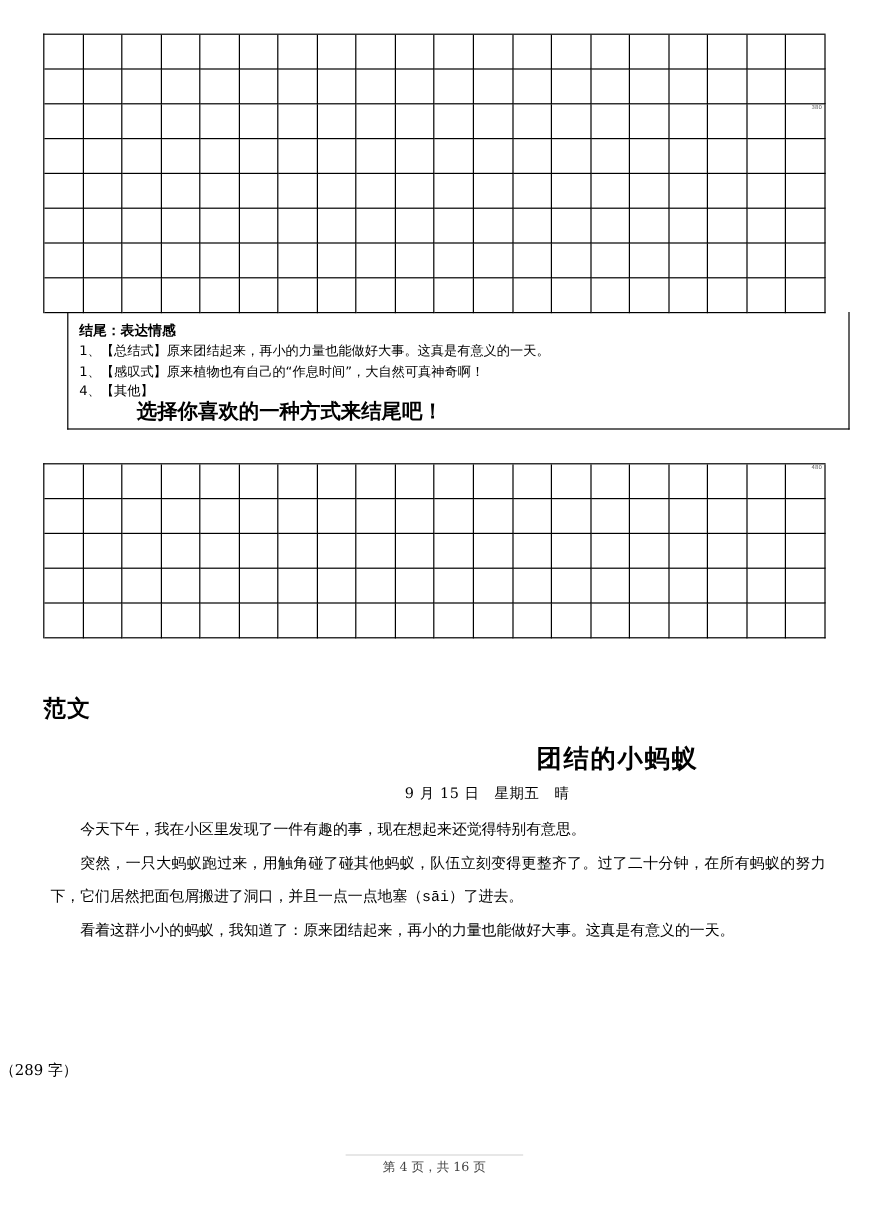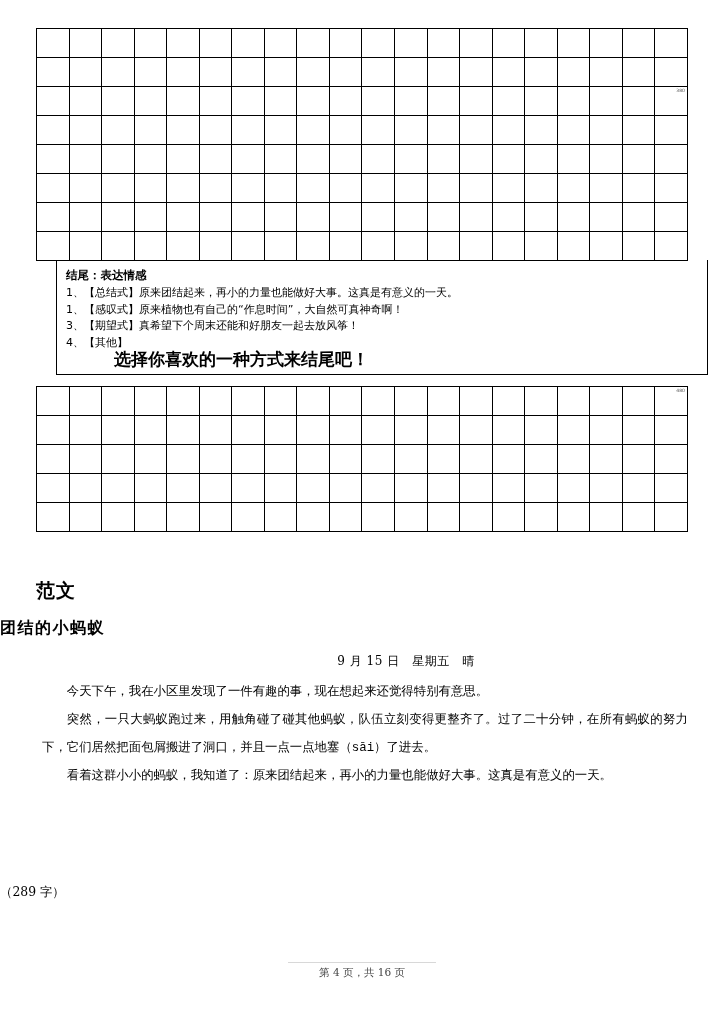--- a/index.html
+++ b/index.html
@@ -92,22 +92,22 @@
     font-size: 19px;
     font-weight: bold;
     font-family: "DejaVu Serif", "Liberation Serif", serif;
     letter-spacing: 1px;
   }
   .essay-title {
     position: absolute;
     left: 0;
     top: 618px;
     width: 582px;
-    text-align: left;
-    font-size: 16px;
+    text-align: right;
+    font-size: 21px;
     font-weight: bold;
     font-family: "DejaVu Serif", "Liberation Serif", serif;
     letter-spacing: 1.5px;
   }
   .essay-date {
     position: absolute;
     left: 0;
     top: 653px;
     width: 724px;
     text-align: center;
@@ -343,21 +343,20 @@
         <div class="grid-cell"></div>
         <div class="grid-cell"></div>
         <div class="grid-cell"></div>
       </div>
     </div>
 
   <div class="instr-box" id="instr-box" style="top:260px;">
     <div class="instr-title">结尾：表达情感</div>
     <div class="instr-line">1、【总结式】原来团结起来，再小的力量也能做好大事。这真是有意义的一天。</div>
     <div class="instr-line">1、【感叹式】原来植物也有自己的“作息时间”，大自然可真神奇啊！</div>
-    <div class="instr-line">3、【期望式】真希望下个周末还能和好朋友一起去放风筝！</div>
     <div class="instr-line">4、【其他】</div>
     <div class="instr-indent">选择你喜欢的一种方式来结尾吧！</div>
   </div>
 
   <div class="grid-block" id="grid-bottom" style="top:386px;">
       <div class="grid-row">
         <div class="grid-cell"></div>
         <div class="grid-cell"></div>
         <div class="grid-cell"></div>
         <div class="grid-cell"></div>

